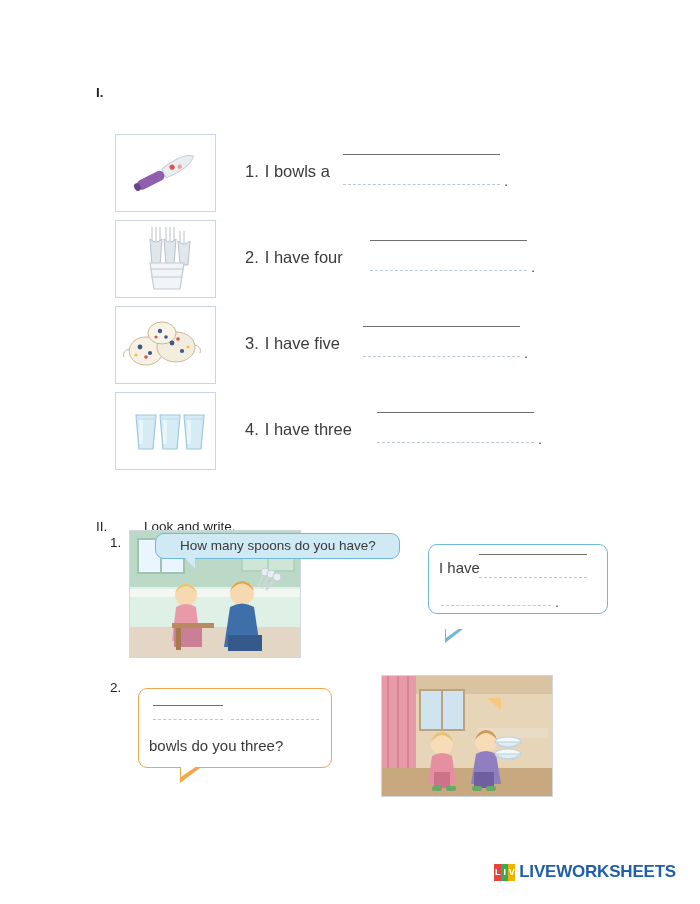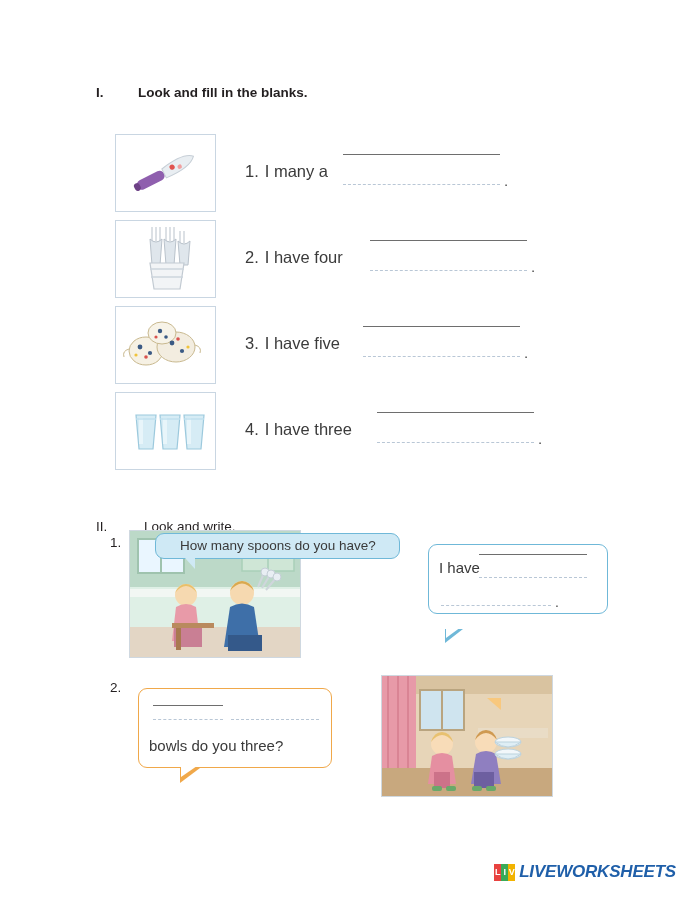--- a/index.html
+++ b/index.html
@@ -157,51 +157,49 @@
     font-weight: bold;
   }
   .lw-mark i:nth-child(1) { left: 0;  background: #e8423f; }
   .lw-mark i:nth-child(2) { left: 7px; background: #3aaa57; }
   .lw-mark i:nth-child(3) { left: 14px; background: #f2b300; }
   .lw-text {
     font-size: 17px;
     font-weight: bold;
     color: #1f5fa9;
     letter-spacing: -0.2px;
-    font-style: italic;
   }
 
   
   svg { display: block; }
 </style>
 </head>
 <body>
 
 <div class="sheet">
 
   <div class="section-head sec1">
     <span class="numeral">I.</span>
-    <span>Look and fill in the blanks.</span>
   </div>
 
   <div class="row1 r1">
     <div class="pic-box">
       <svg width="99" height="76" viewBox="0 0 99 76">
         <rect x="0" y="0" width="99" height="76" fill="#ffffff"></rect>
         <g transform="rotate(-27 49 38)">
           <rect x="18" y="33" width="30" height="10" rx="5" fill="#8f5fae"></rect>
           <rect x="15" y="34" width="6" height="8" rx="3" fill="#6d4186"></rect>
           <path d="M48 33 Q74 28 82 36 Q74 45 48 43 Z" fill="#e9eef2" stroke="#c6ced6" stroke-width="1"></path>
           <circle cx="58" cy="36" r="2.6" fill="#e0534f"></circle>
           <circle cx="65" cy="39" r="2.2" fill="#f0a0a0"></circle>
         </g>
       </svg>
     </div>
     <div class="item-text">
-      <span class="item-num">1.</span><span>I many a</span>
+      <span class="item-num">1.</span><span>I bowls a</span>
     </div>
     <div class="blank-line" style="left:228px; top:20px; width:157px;"></div>
     <div class="dots-line" style="left:228px; top:50px; width:157px;"></div>
     <div class="period" style="left:389px; top:38px;">.</div>
   </div>
 
   <div class="row1 r2">
     <div class="pic-box">
       <svg width="99" height="76" viewBox="0 0 99 76">
         <rect x="0" y="0" width="99" height="76" fill="#ffffff"></rect>

